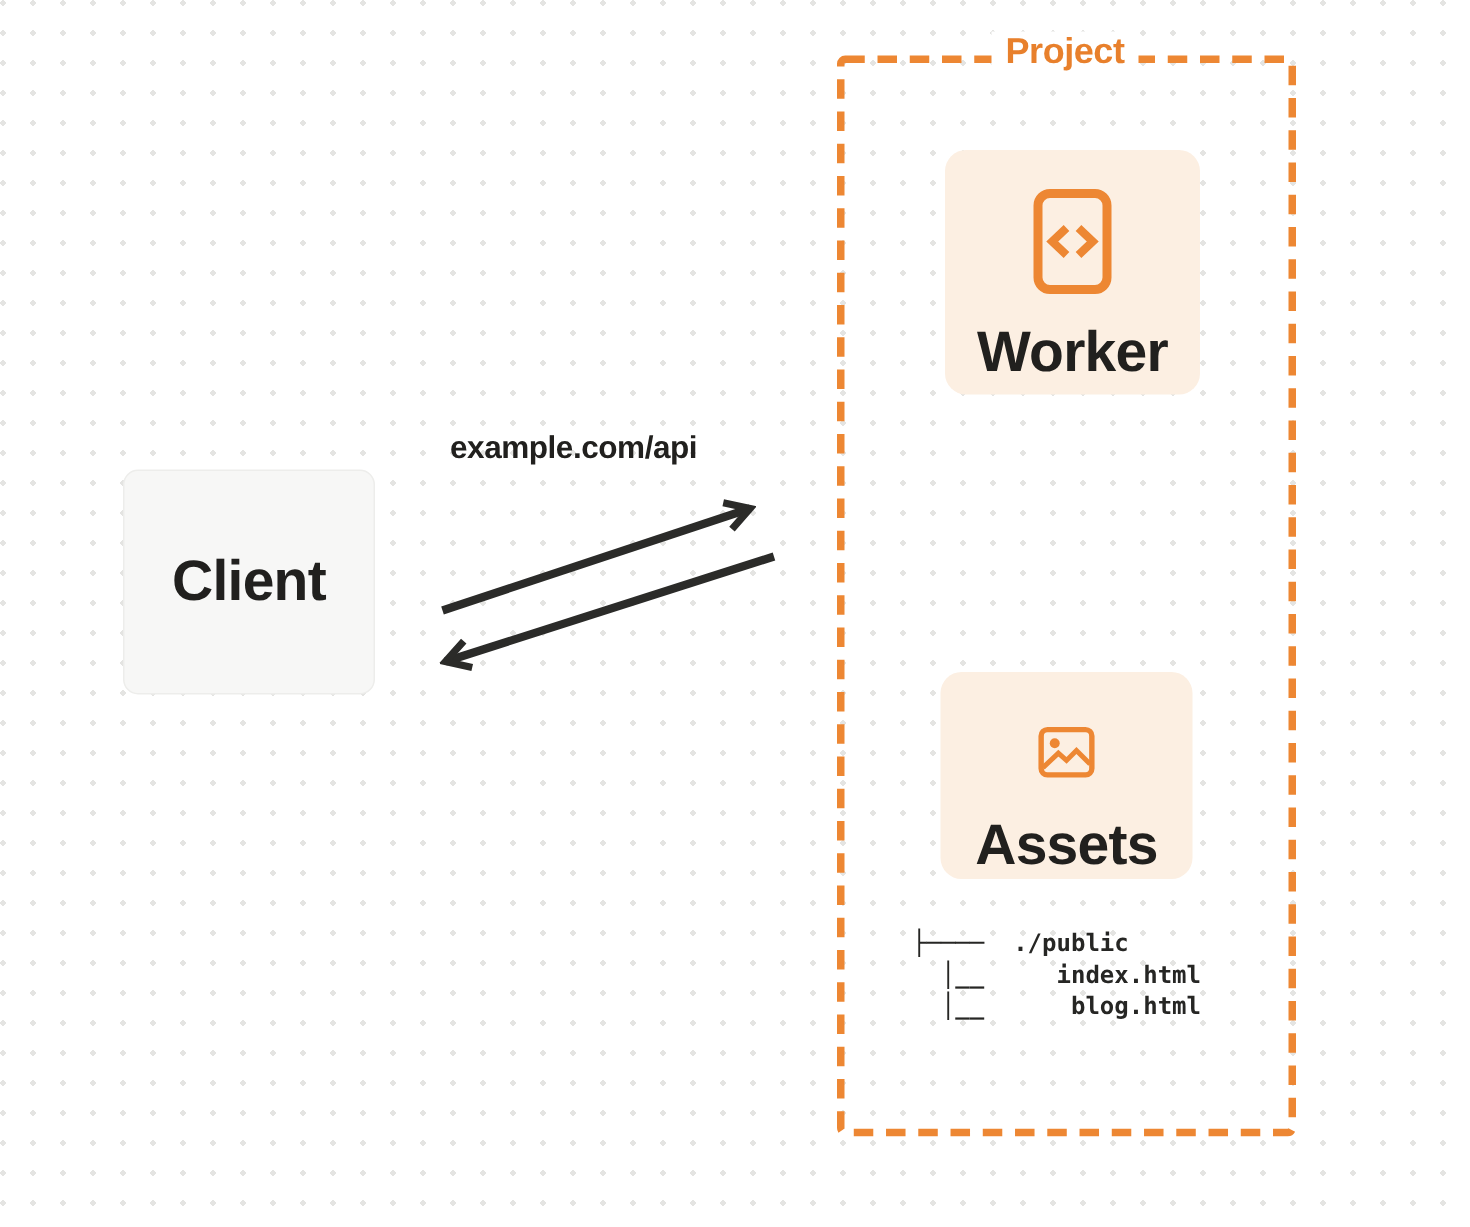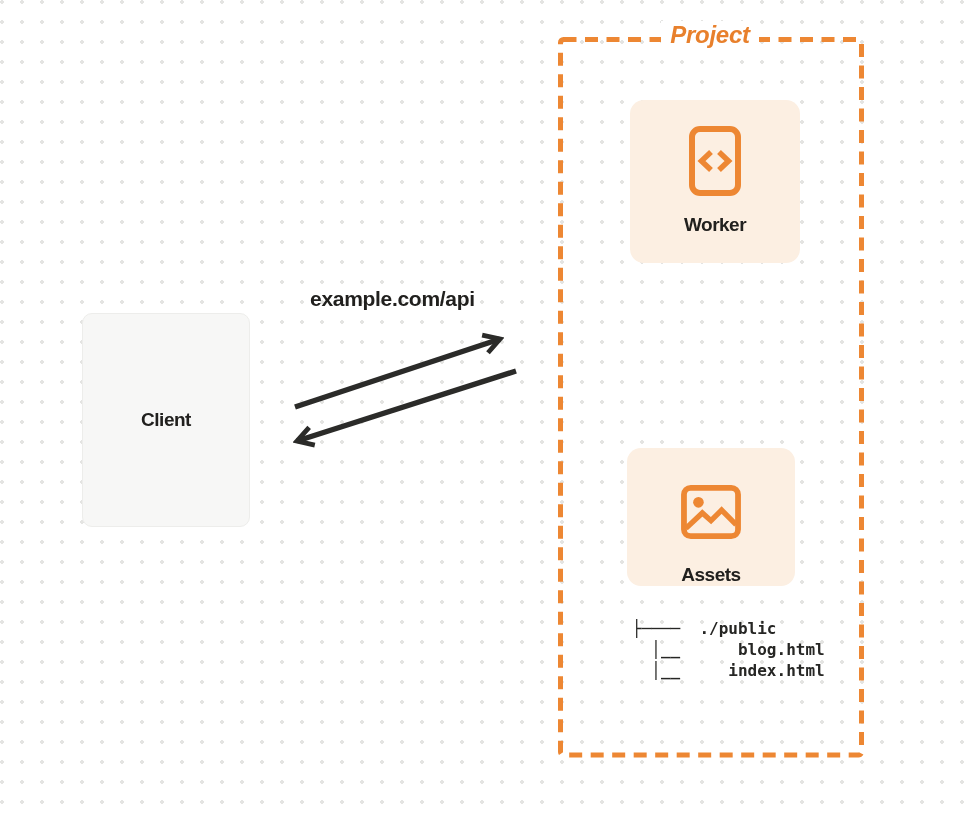--- a/index.html
+++ b/index.html
@@ -37,59 +37,58 @@
   .arrowhead {
     fill: none;
     stroke: var(--arrow, #2b2b29);
     stroke-width: 2.4;
     stroke-linecap: butt;
     stroke-linejoin: miter;
   }
   .client-box {
     position: absolute;
     left: 82px; top: 313px;
-    width: 168px; height: 214px;
+    width: 168px; height: 150px;
     background: var(--client_bg, #f7f7f6);
     border: 1px solid var(--client_border, #ededeb);
     border-radius: 10px;
     box-sizing: border-box;
     display: flex;
     align-items: center;
     justify-content: center;
   }
   .node-label {
-    font-size: 19px;
+    font-size: 38px;
     font-weight: 700;
     color: var(--ink, #21201e);
     letter-spacing: -0.5px;
   }
   .request-label {
     position: absolute;
-    left: 310px; top: 287px;
+    left: 300px; top: 287px;
     font-size: 21px;
     font-weight: 700;
     color: var(--ink, #21201e);
     letter-spacing: -0.3px;
     white-space: nowrap;
   }
   .project-label-row {
     position: absolute;
     left: 558px; top: 21px;
     width: 304px;
     text-align: center;
   }
   .project-label {
     display: inline-block;
     background: var(--bg, #ffffff);
     padding: 0 9px;
     font-size: 24px;
     font-weight: 700;
     color: var(--orange_text, #e8802c);
     letter-spacing: -0.3px;
-    font-style: italic;
   }
   .card {
     position: absolute;
     background: var(--card_bg, #fcefe2);
     border-radius: 14px;
     display: flex;
     flex-direction: column;
     align-items: center;
   }
   .worker-card { left: 630px; top: 100px; width: 170px; height: 163px; }
@@ -102,21 +101,21 @@
     fill: none;
     stroke: var(--orange, #ed8733);
     stroke-width: 6;
     stroke-linejoin: miter;
     stroke-linecap: butt;
   }
   .icon-stroke.thin { stroke-width: 5.5; }
   .icon-fill { fill: var(--orange, #ed8733); }
   .file-tree {
     position: absolute;
-    left: 632px; top: 618px;
+    left: 608px; top: 618px;
     font-family: "DejaVu Sans Mono", monospace;
     font-size: 16px;
     font-weight: 700;
     line-height: 21px;
     color: var(--tree_ink, #262624);
   }
   .tree-line { white-space: pre; }
 </style>
 </head>
 <body>
@@ -157,17 +156,17 @@
     <svg class="icon" width="64" height="58" viewBox="0 0 64 58">
       <rect class="icon-stroke" x="4" y="4" width="56" height="50" rx="7"></rect>
       <circle class="icon-fill" cx="19" cy="19" r="5.5"></circle>
       <path class="icon-stroke thin" d="M6,46 L23,30 L32,38 L43,27 L58,42"></path>
     </svg>
     <div class="node-label card-label">Assets</div>
   </div>
 
   <div class="file-tree">
     <div class="tree-line">├────  ./public</div>
+    <div class="tree-line">  │__     index.html</div>
     <div class="tree-line">  │__      blog.html</div>
-    <div class="tree-line">  │__     index.html</div>
   </div>
 
 </div>
 
 </body></html>

